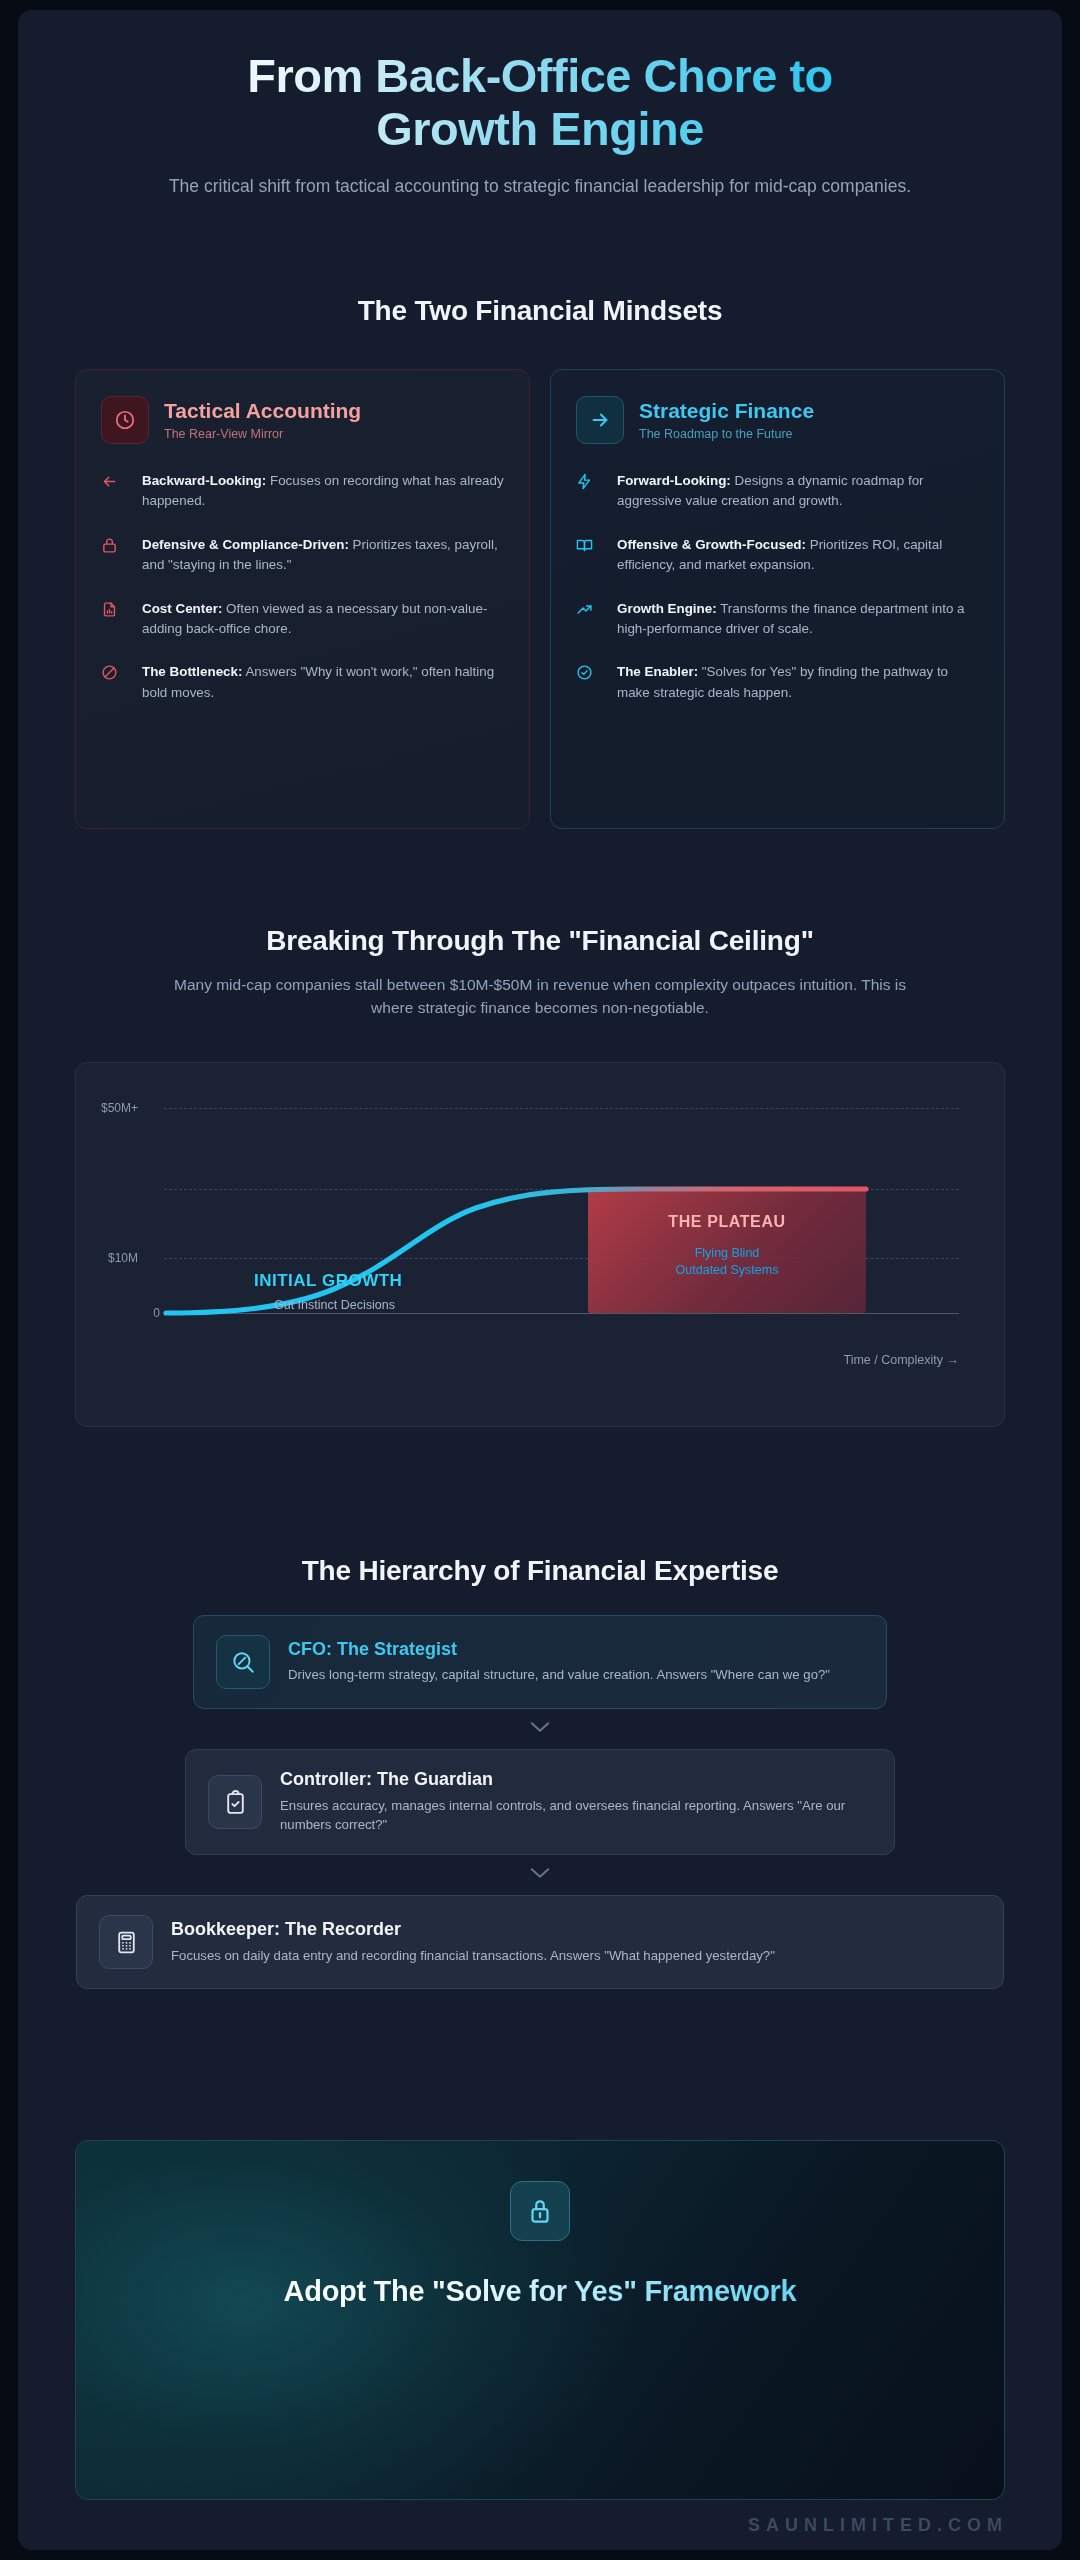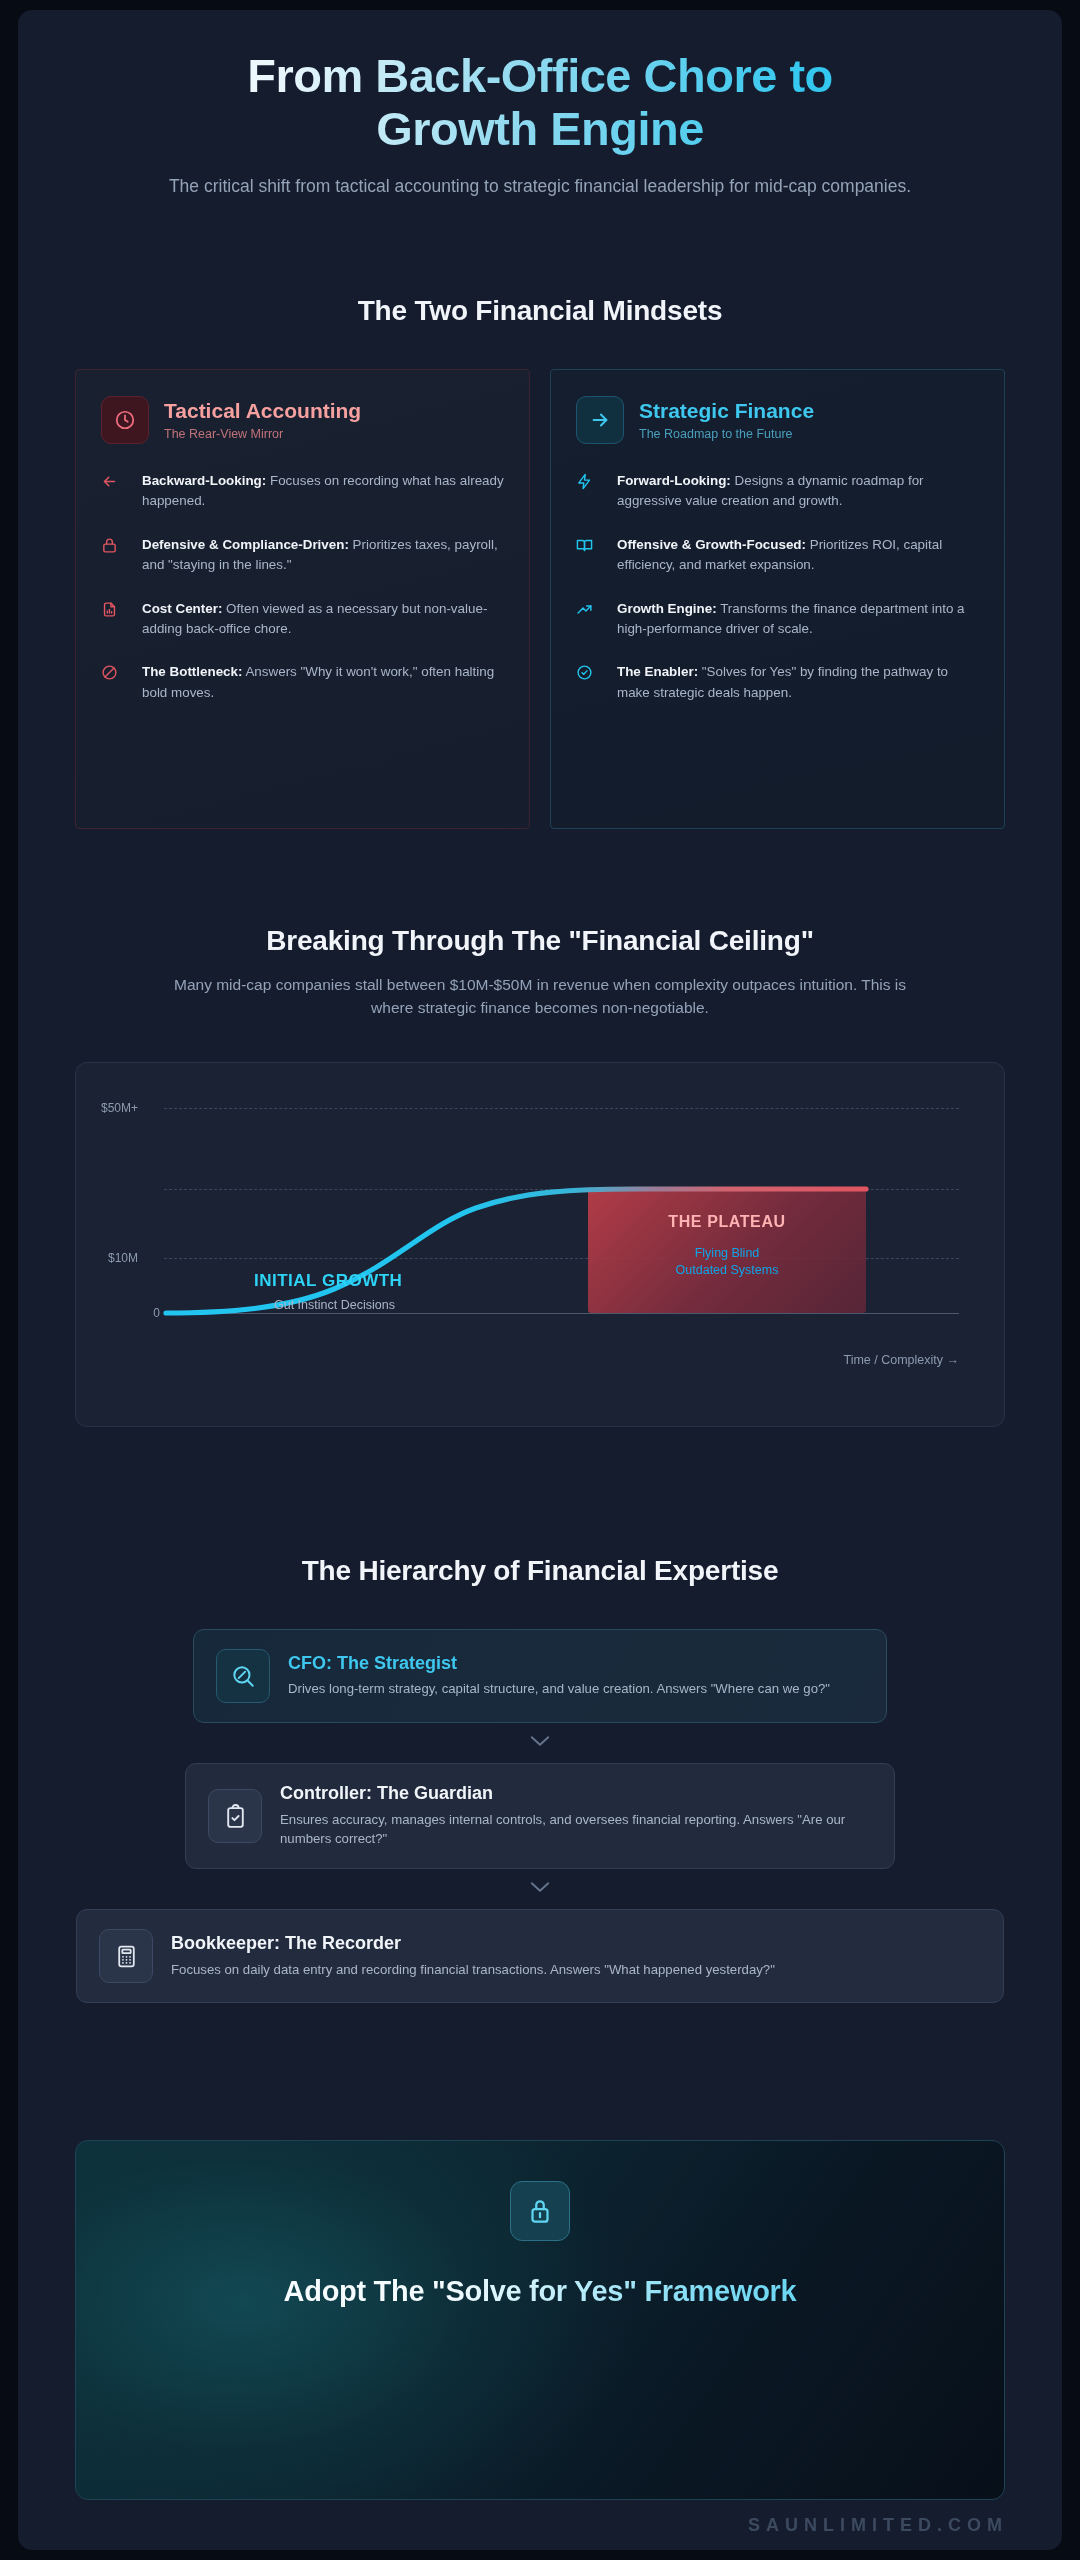--- a/index.html
+++ b/index.html
@@ -84,21 +84,21 @@
   
   #mindsets { position: absolute; left: 0; right: 0; top: 285px; }
   .mind-grid {
     margin-top: 42px;
     display: flex;
     gap: 20px;
     padding: 0 57px;
   }
   .mcard {
     flex: 1;
-    border-radius: 4px;
+    border-radius: 12px;
     padding: 26px 25px 30px 25px;
     min-height: 460px;
   }
   .mcard.red {
     background: linear-gradient(165deg, #19202f 0%, #161d2c 100%);
     border: 1px solid #3b2330;
   }
   .mcard.cyan {
     background: linear-gradient(165deg, #141e2e 0%, #131c2b 100%);
     border: 1px solid #1d4257;
@@ -191,21 +191,21 @@
     color: #a9b6c9;
   }
   .xlab {
     position: absolute;
     font-size: 12.5px;
     color: #8d9bb0;
   }
 
   
   #hier { position: absolute; left: 0; right: 0; top: 1545px; }
-  .hier-list { margin-top: 42px; display: flex; flex-direction: column; align-items: center; }
+  .hier-list { margin-top: 28px; display: flex; flex-direction: column; align-items: center; }
   .hcard {
     display: flex;
     gap: 18px;
     align-items: center;
     border-radius: 11px;
     padding: 19px 22px;
   }
   .hcard.cfo {
     width: 694px;
     background: linear-gradient(120deg, #16293a 0%, #1a2a3c 100%);

